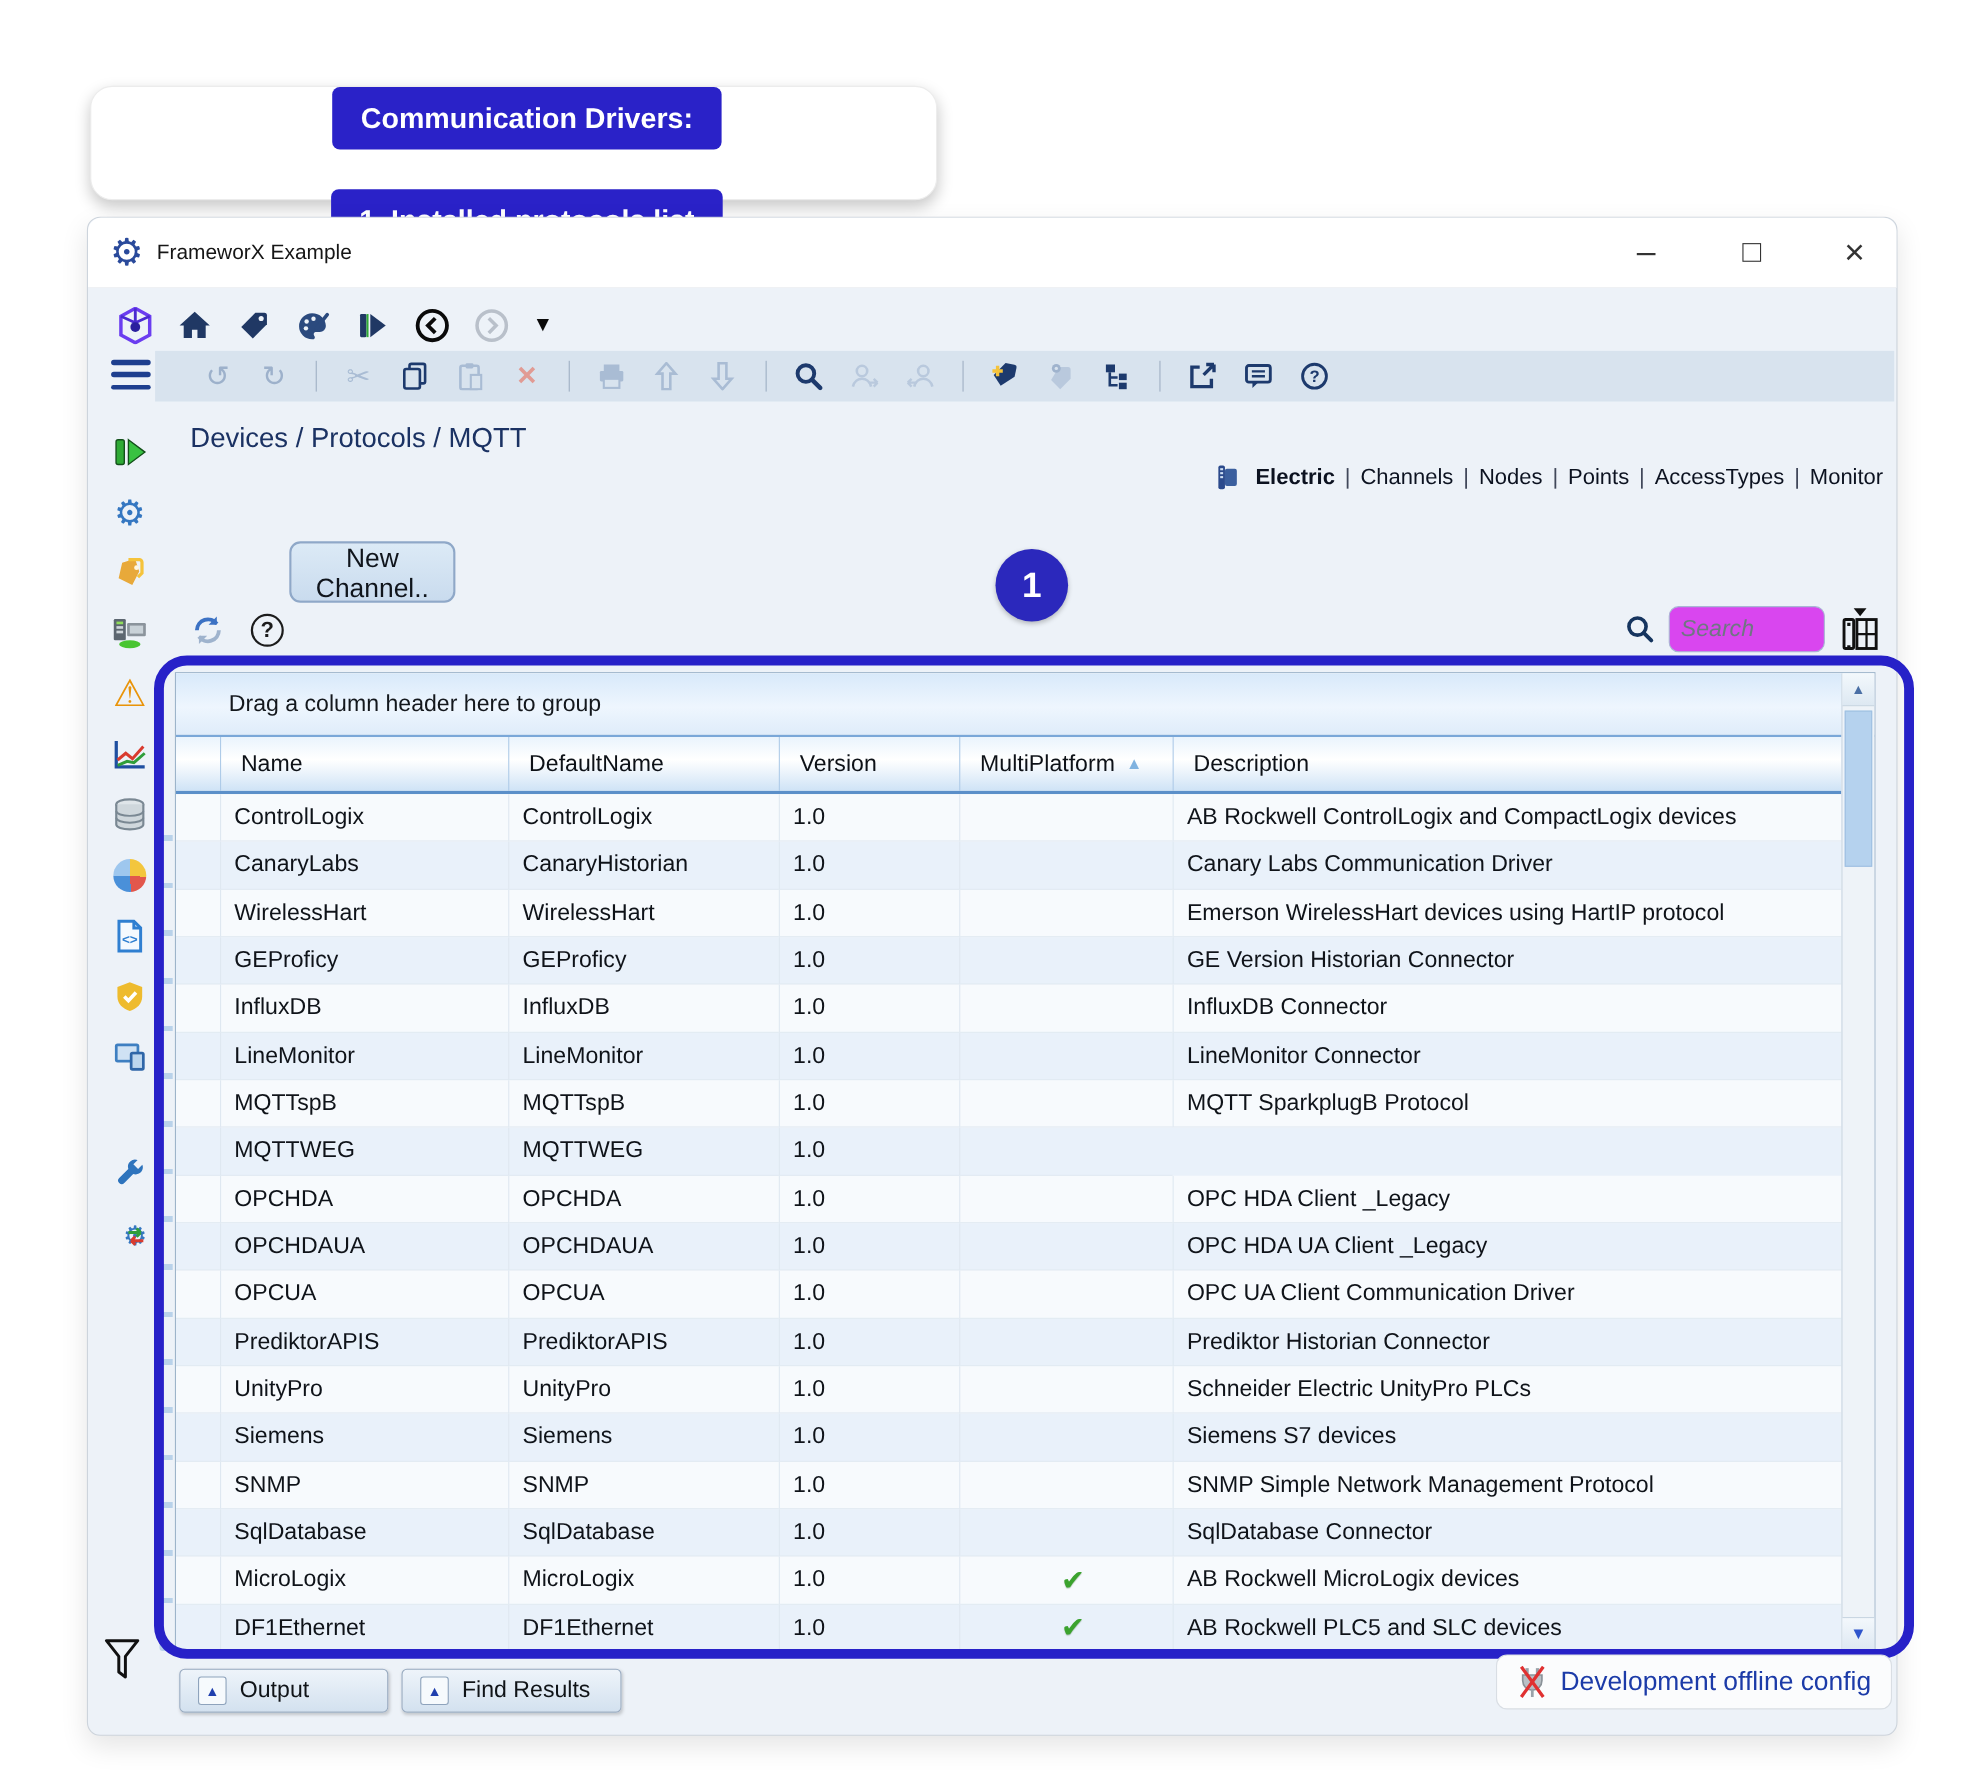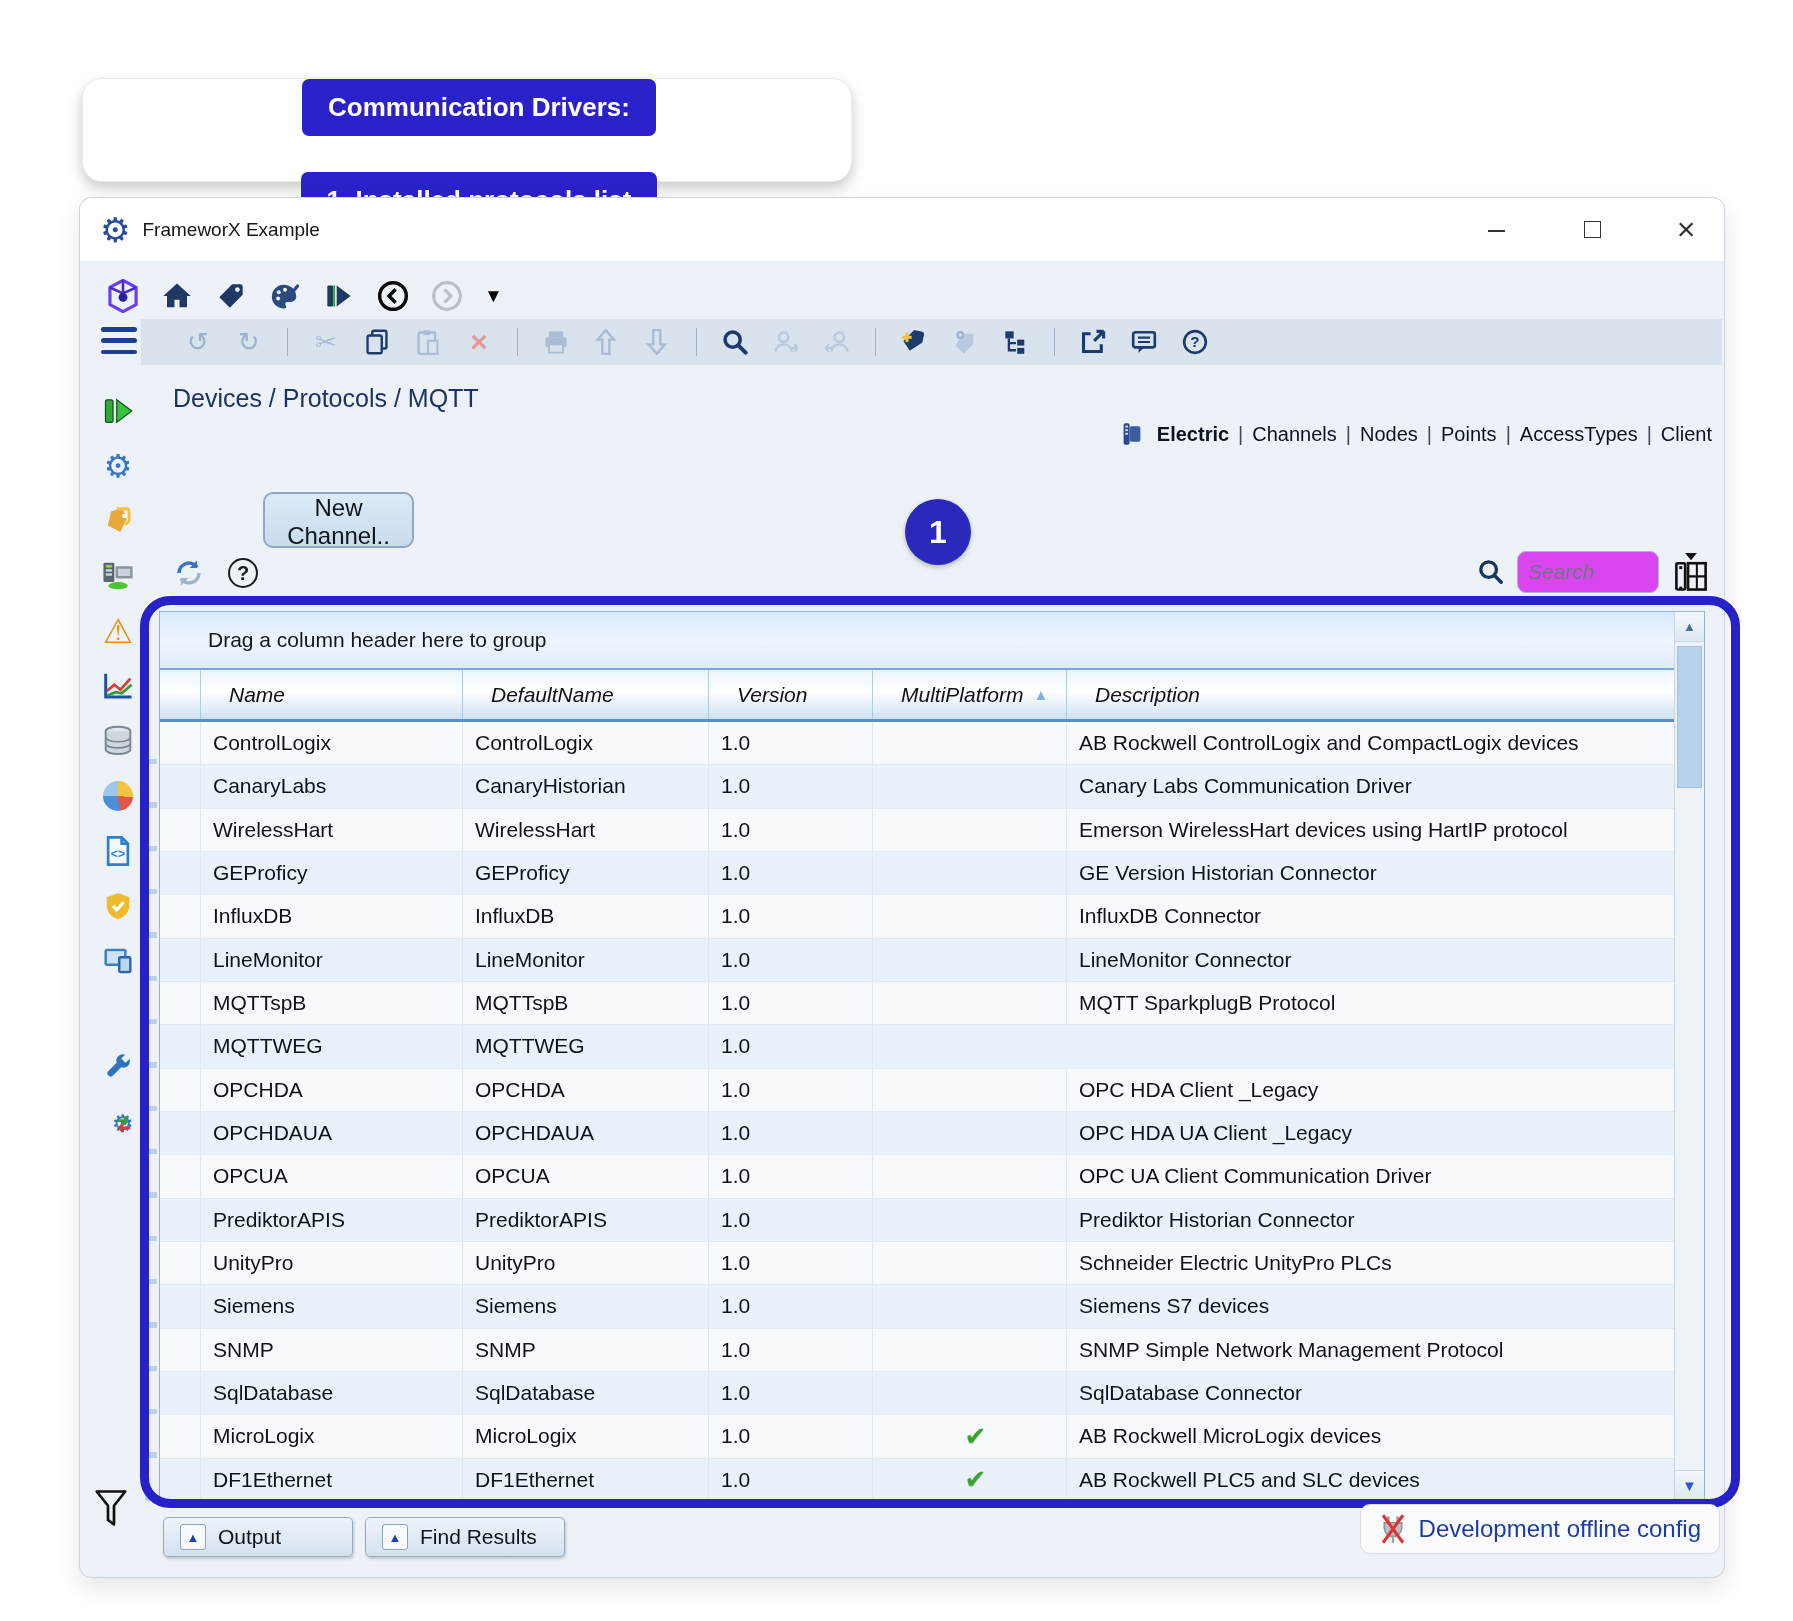--- a/index.html
+++ b/index.html
@@ -124,22 +124,22 @@
     border-bottom:2px solid #7aa7d8; display:flex; align-items:center; padding-left:48px;
     font-size:21px; color:#14181d;
   }
   .grid-cols { display:grid; grid-template-columns:40px 262px 246px 164px 194px minmax(0,1fr); }
   .grid-header {
     width:calc(100% - 30px); height:52px;
     background:linear-gradient(#eaf4fd,#ffffff 42%,#cfe3f6);
     border-bottom:3px solid #5b8fc9;
   }
   .grid-header .hcell {
-    display:flex; align-items:center; padding-left:28px; font-size:21px; color:#0d1117;
-    border-left:1px solid #aecbe8; cursor:pointer;font-style:italic;
+    display:flex; align-items:center; padding-left:18px; font-size:21px; color:#0d1117;
+    border-left:1px solid #aecbe8; cursor:pointer;
   }
   .grid-header .hcell:first-child { border-left:none; }
   .sort-arrow { color:#7fb2e0; font-size:15px; margin-left:10px; }
   .grid-body { width:calc(100% - 30px); }
   .grow { height:43.333px; }
   .grow.odd  { background:#f7fafd; }
   .grow.even { background:#e9f1fa; }
   .grow .cell {
     display:flex; align-items:center; padding-left:12px; font-size:21px; color:#0f1319;
     border-left:1px solid #dfe8f1; border-bottom:1px solid #e2eaf2;
@@ -465,21 +465,21 @@
           <span class="nav-item active">Electric</span>
           <span class="nav-sep">|</span>
           <span class="nav-item">Channels</span>
           <span class="nav-sep">|</span>
           <span class="nav-item">Nodes</span>
           <span class="nav-sep">|</span>
           <span class="nav-item">Points</span>
           <span class="nav-sep">|</span>
           <span class="nav-item">AccessTypes</span>
           <span class="nav-sep">|</span>
-          <span class="nav-item">Client</span>
+          <span class="nav-item">Monitor</span>
         </span>
     </div>
 
     <button class="new-channel">New Channel..</button>
 
     <span class="refresh-i">
       <svg width="30" height="30" viewBox="0 0 24 24">
           <path d="M20 12a8 8 0 0 1-14.5 4.6" fill="none" stroke="#9fb3cd" stroke-width="2.8"></path>
           <path d="M4 12A8 8 0 0 1 18.5 7.4" fill="none" stroke="#3c72c4" stroke-width="2.8"></path>
           <path d="M18.5 2v6h-6z" fill="#3c72c4"></path>

